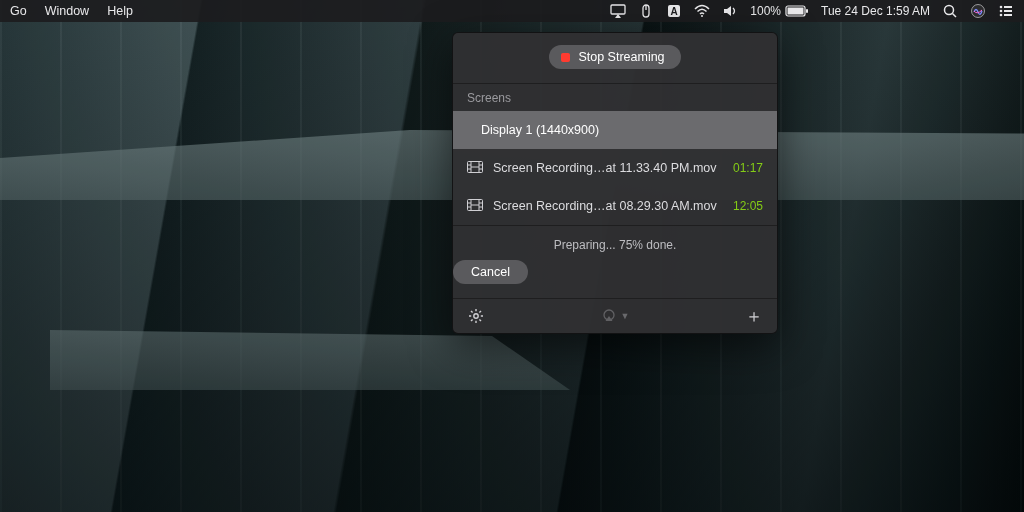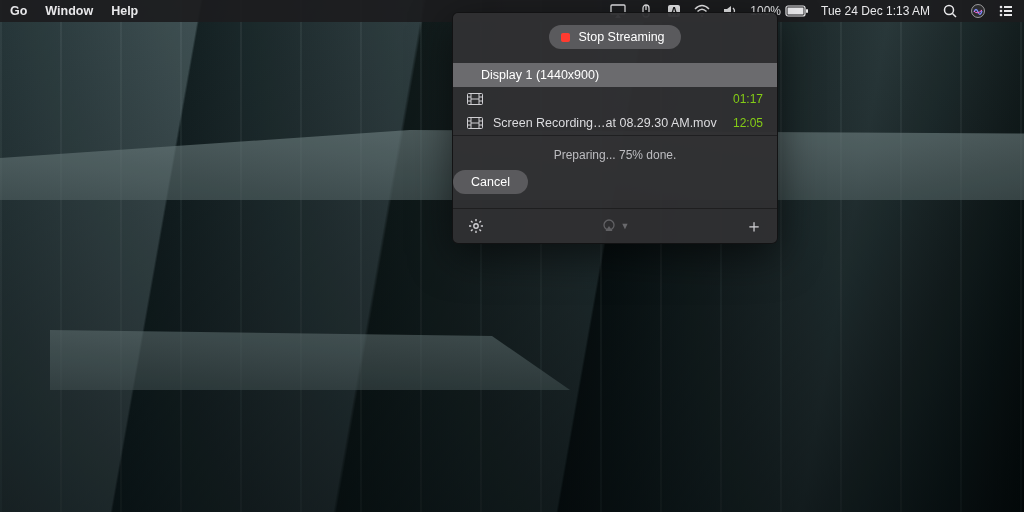--- a/index.html
+++ b/index.html
@@ -33,30 +33,30 @@
   
   .menubar {
     position:absolute; top:0; left:0; right:0; height:22px;
     background: rgba(28,28,30,0.92);
     display:flex; align-items:center;
     color:#e8e8ea; font-size:12.5px;
     padding:0 10px;
     z-index:10;
   }
   .menubar .left { display:flex; gap:18px; }
-  .menubar .left span { cursor:default;font-weight:bold; }
+  .menubar .left span { cursor:default; }
   .menubar .right { margin-left:auto; display:flex; align-items:center; gap:12px; }
   .mb-icon { width:16px; height:16px; display:inline-flex; align-items:center; justify-content:center; fill:#e8e8ea; }
   .mb-icon svg { width:16px; height:16px; }
   .batt { display:flex; align-items:center; gap:4px; font-size:12px;}
   .clock { font-size:12px; white-space:nowrap;}
 
   
   .panel {
-    position:absolute; top:12px; left:452px; width:326px;
+    position:absolute; top:32px; left:452px; width:326px;
     background: rgba(48,48,50,0.96);
     border:1px solid rgba(0,0,0,0.6);
     border-radius:6px;
     box-shadow: 0 12px 40px rgba(0,0,0,0.55);
     color:#dcdcdf;
     font-size:12.5px;
     overflow:hidden;
     z-index:20;
   }
   .panel .toprow{ padding:12px 0 14px; display:flex; justify-content:center; }
@@ -65,22 +65,22 @@
     padding:5px 16px 5px 12px; border-radius:13px; display:flex; align-items:center; gap:8px;
     cursor:pointer;
   }
   .pillbtn.cancel{ padding:5px 18px; }
   .recdot{ width:9px; height:9px; border-radius:2px; background:#ff3b30; display:inline-block;}
   .section-h{
     padding:7px 14px 6px; color:#9a9a9e; font-size:12px;
     border-top:1px solid rgba(0,0,0,0.35);
   }
   .row{
-    display:flex; align-items:center; gap:10px;
-    padding:5px 14px; cursor:default;
+    display:flex; gap:10px;
+    padding:12px 14px; cursor:default;
   }
   .row.sel{ background:#6b6b6e; color:#fff; }
   .row .dur{ margin-left:auto; color:#84cc16; font-size:12px;}
   .filmicon{ width:16px; height:12px; flex:0 0 16px; }
   .filmicon svg{ width:16px; height:12px; display:block; }
   .statuswrap{
     border-top:1px solid rgba(0,0,0,0.35);
     padding:12px 0 14px; text-align:center;
   }
   .statuswrap .status{ color:#bdbdc1; font-size:12px; margin-bottom:8px;}
@@ -139,21 +139,21 @@
         </svg>
     </span>
     <span class="batt">
       <span>100%</span>
       <svg viewBox="0 0 24 12" width="24" height="12">
           <rect x="1" y="1" width="19" height="10" rx="2" fill="none" stroke="#e8e8ea" stroke-width="1.2"></rect>
           <rect x="2.5" y="2.5" width="16" height="7" fill="#e8e8ea"></rect>
           <rect x="21" y="4" width="2" height="4" rx="1" fill="#e8e8ea"></rect>
         </svg>
     </span>
-    <span class="clock">Tue 24 Dec  1:13 AM</span>
+    <span class="clock">Tue 24 Dec  1:59 AM</span>
     <span class="mb-icon">
       <svg viewBox="0 0 16 16">
           <circle cx="7" cy="7" r="4.5" fill="none" stroke="#e8e8ea" stroke-width="1.5"></circle>
           <line x1="10.5" y1="10.5" x2="14" y2="14" stroke="#e8e8ea" stroke-width="1.5"></line>
         </svg>
     </span>
     <span class="mb-icon">
       <svg viewBox="0 0 16 16">
           <circle cx="8" cy="8" r="6.5" fill="#2c2c2e" stroke="#e8e8ea" stroke-width="0.6"></circle>
           <path d="M4 9 Q6 4 8 9 Q10 14 12 8" fill="none" stroke="#7d8cff" stroke-width="1.3"></path>
@@ -174,40 +174,42 @@
 </div>
 
 <div class="panel">
   <div class="toprow">
     <button class="pillbtn">
       <span class="recdot"></span>
       <span>Stop Streaming</span>
     </button>
   </div>
 
+  <div class="section-h">Screens</div>
   <div id="screens-list">
       <div class="row sel" style="padding-left: 28px;">
         <span>Display 1 (1440x900)</span>
       </div>
     </div>
 
   <div id="media-list">
       <div class="row">
         <span class="filmicon">
           <svg viewBox="0 0 16 12">
             <rect x="0.5" y="0.5" width="15" height="11" rx="1" fill="none" stroke="#cfcfd3" stroke-width="1"></rect>
             <line x1="4" y1="0.5" x2="4" y2="11.5" stroke="#cfcfd3" stroke-width="1"></line>
             <line x1="12" y1="0.5" x2="12" y2="11.5" stroke="#cfcfd3" stroke-width="1"></line>
             <line x1="0.5" y1="4" x2="4" y2="4" stroke="#cfcfd3" stroke-width="1"></line>
             <line x1="0.5" y1="8" x2="4" y2="8" stroke="#cfcfd3" stroke-width="1"></line>
             <line x1="12" y1="4" x2="15.5" y2="4" stroke="#cfcfd3" stroke-width="1"></line>
             <line x1="12" y1="8" x2="15.5" y2="8" stroke="#cfcfd3" stroke-width="1"></line>
             <line x1="4" y1="6" x2="12" y2="6" stroke="#cfcfd3" stroke-width="1"></line>
           </svg>
         </span>
+        <span>Screen Recording…at 11.33.40 PM.mov</span>
         <span class="dur">01:17</span>
       </div>
       <div class="row">
         <span class="filmicon">
           <svg viewBox="0 0 16 12">
             <rect x="0.5" y="0.5" width="15" height="11" rx="1" fill="none" stroke="#cfcfd3" stroke-width="1"></rect>
             <line x1="4" y1="0.5" x2="4" y2="11.5" stroke="#cfcfd3" stroke-width="1"></line>
             <line x1="12" y1="0.5" x2="12" y2="11.5" stroke="#cfcfd3" stroke-width="1"></line>
             <line x1="0.5" y1="4" x2="4" y2="4" stroke="#cfcfd3" stroke-width="1"></line>
             <line x1="0.5" y1="8" x2="4" y2="8" stroke="#cfcfd3" stroke-width="1"></line>

